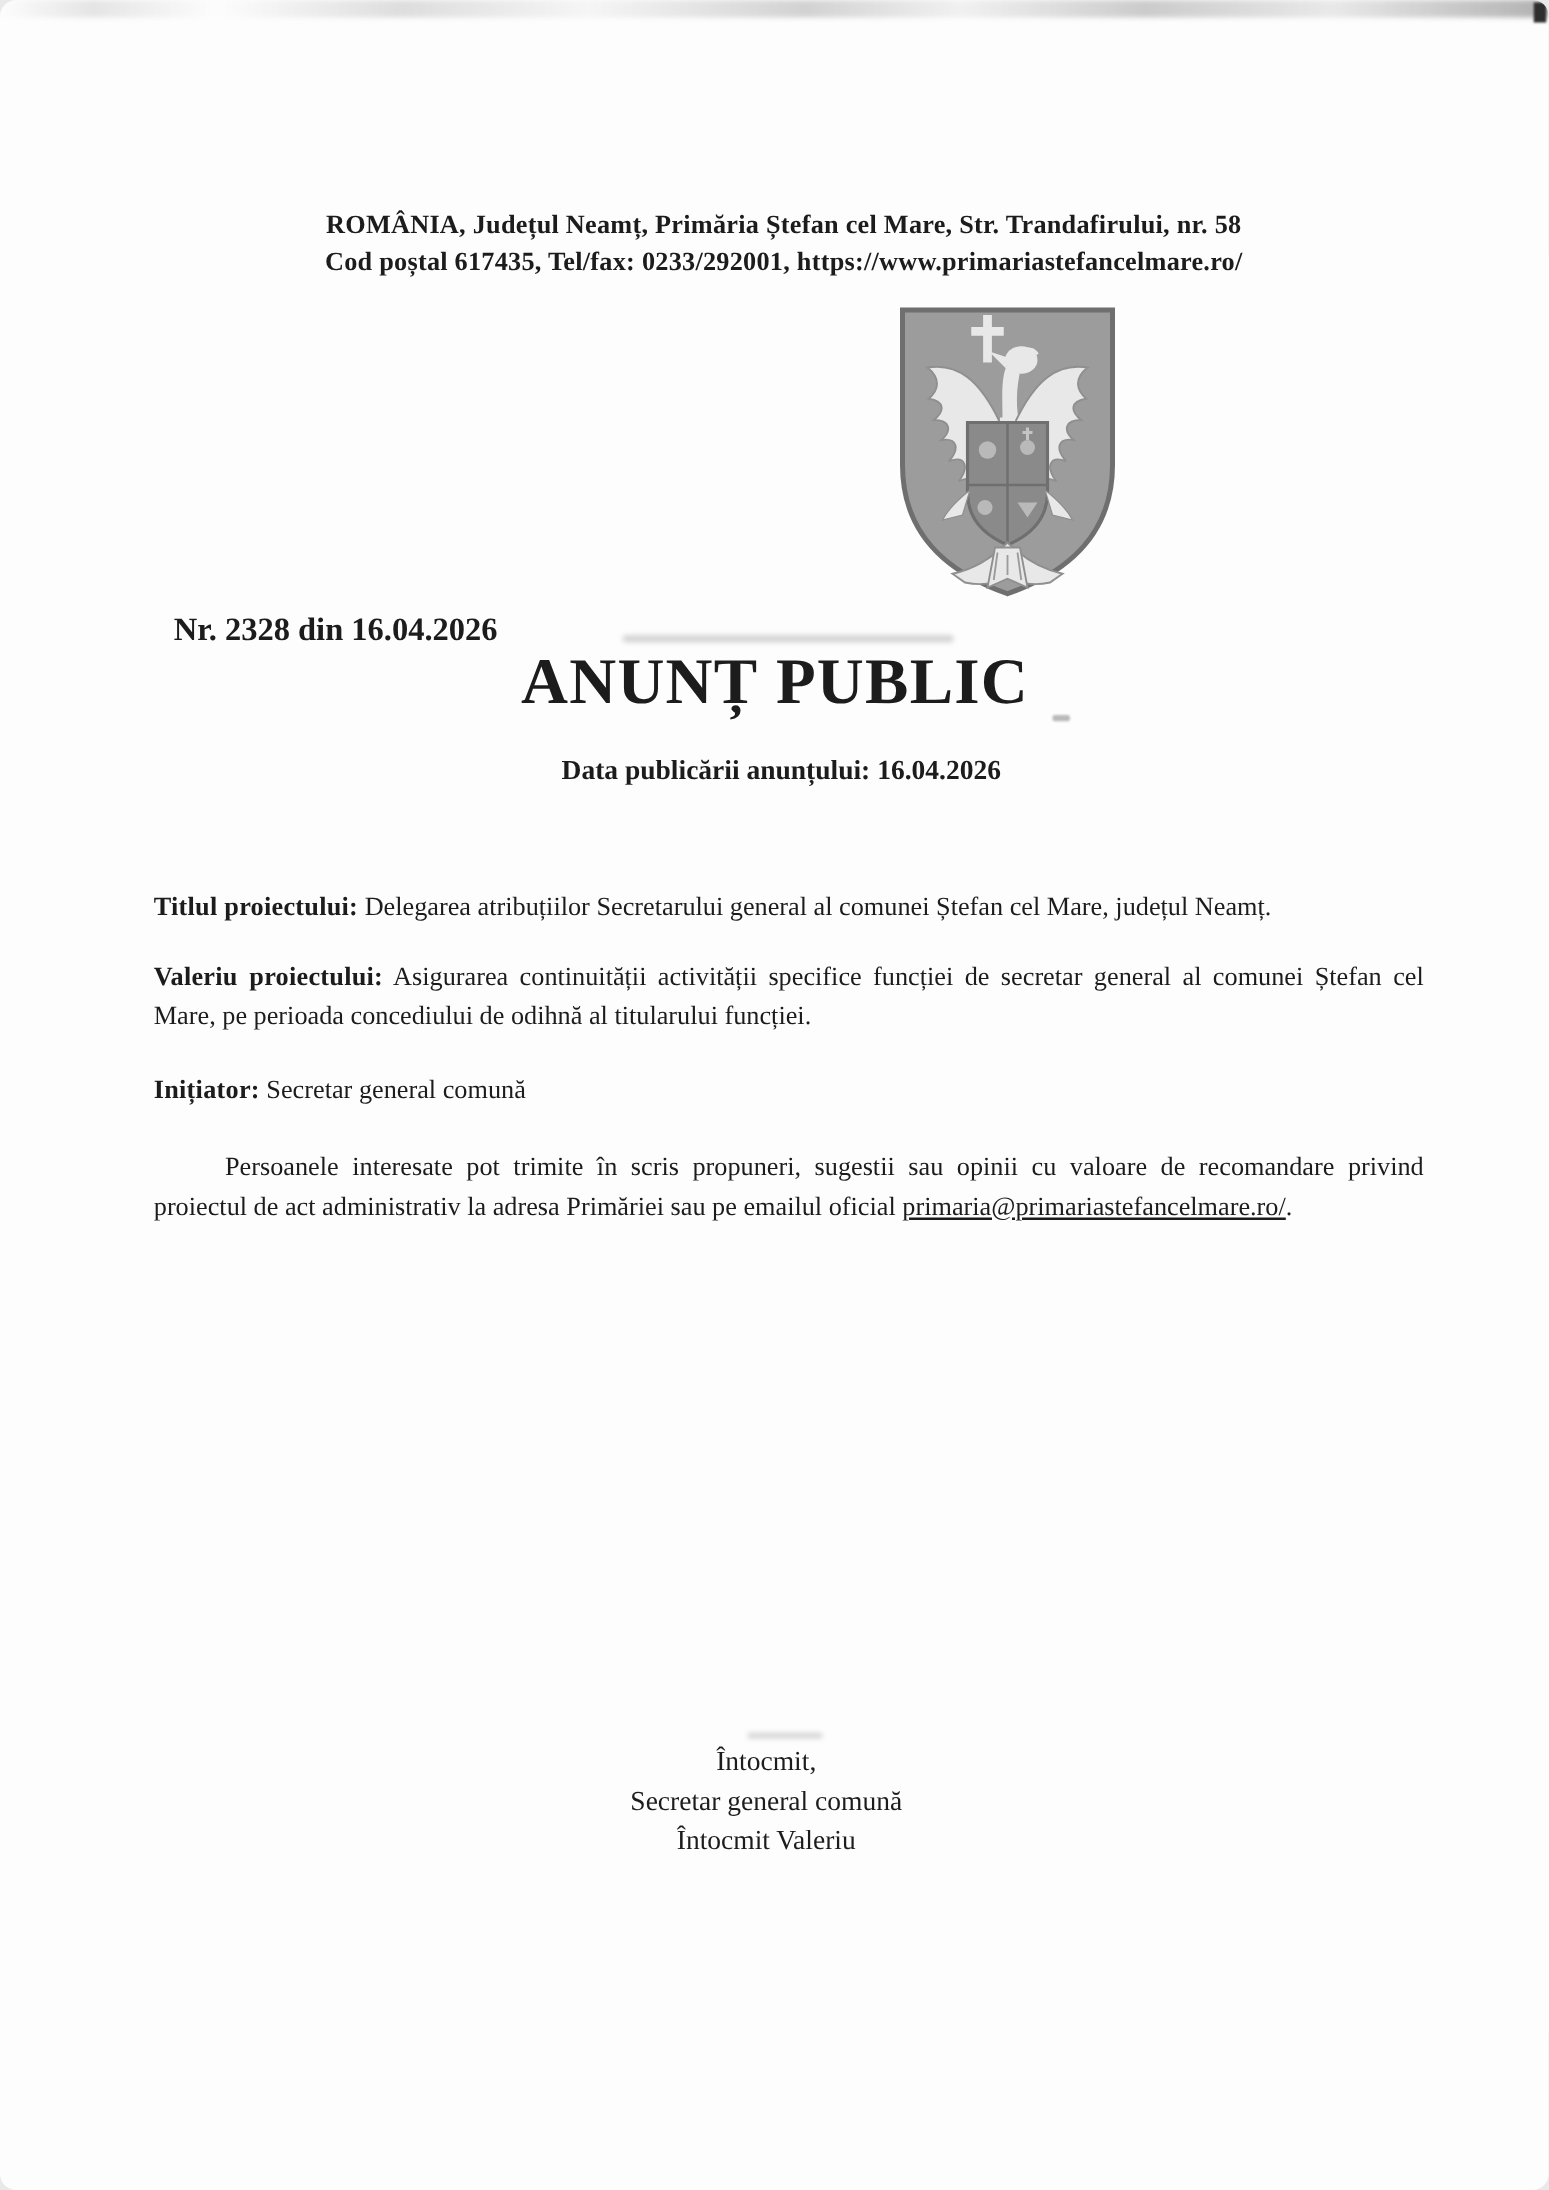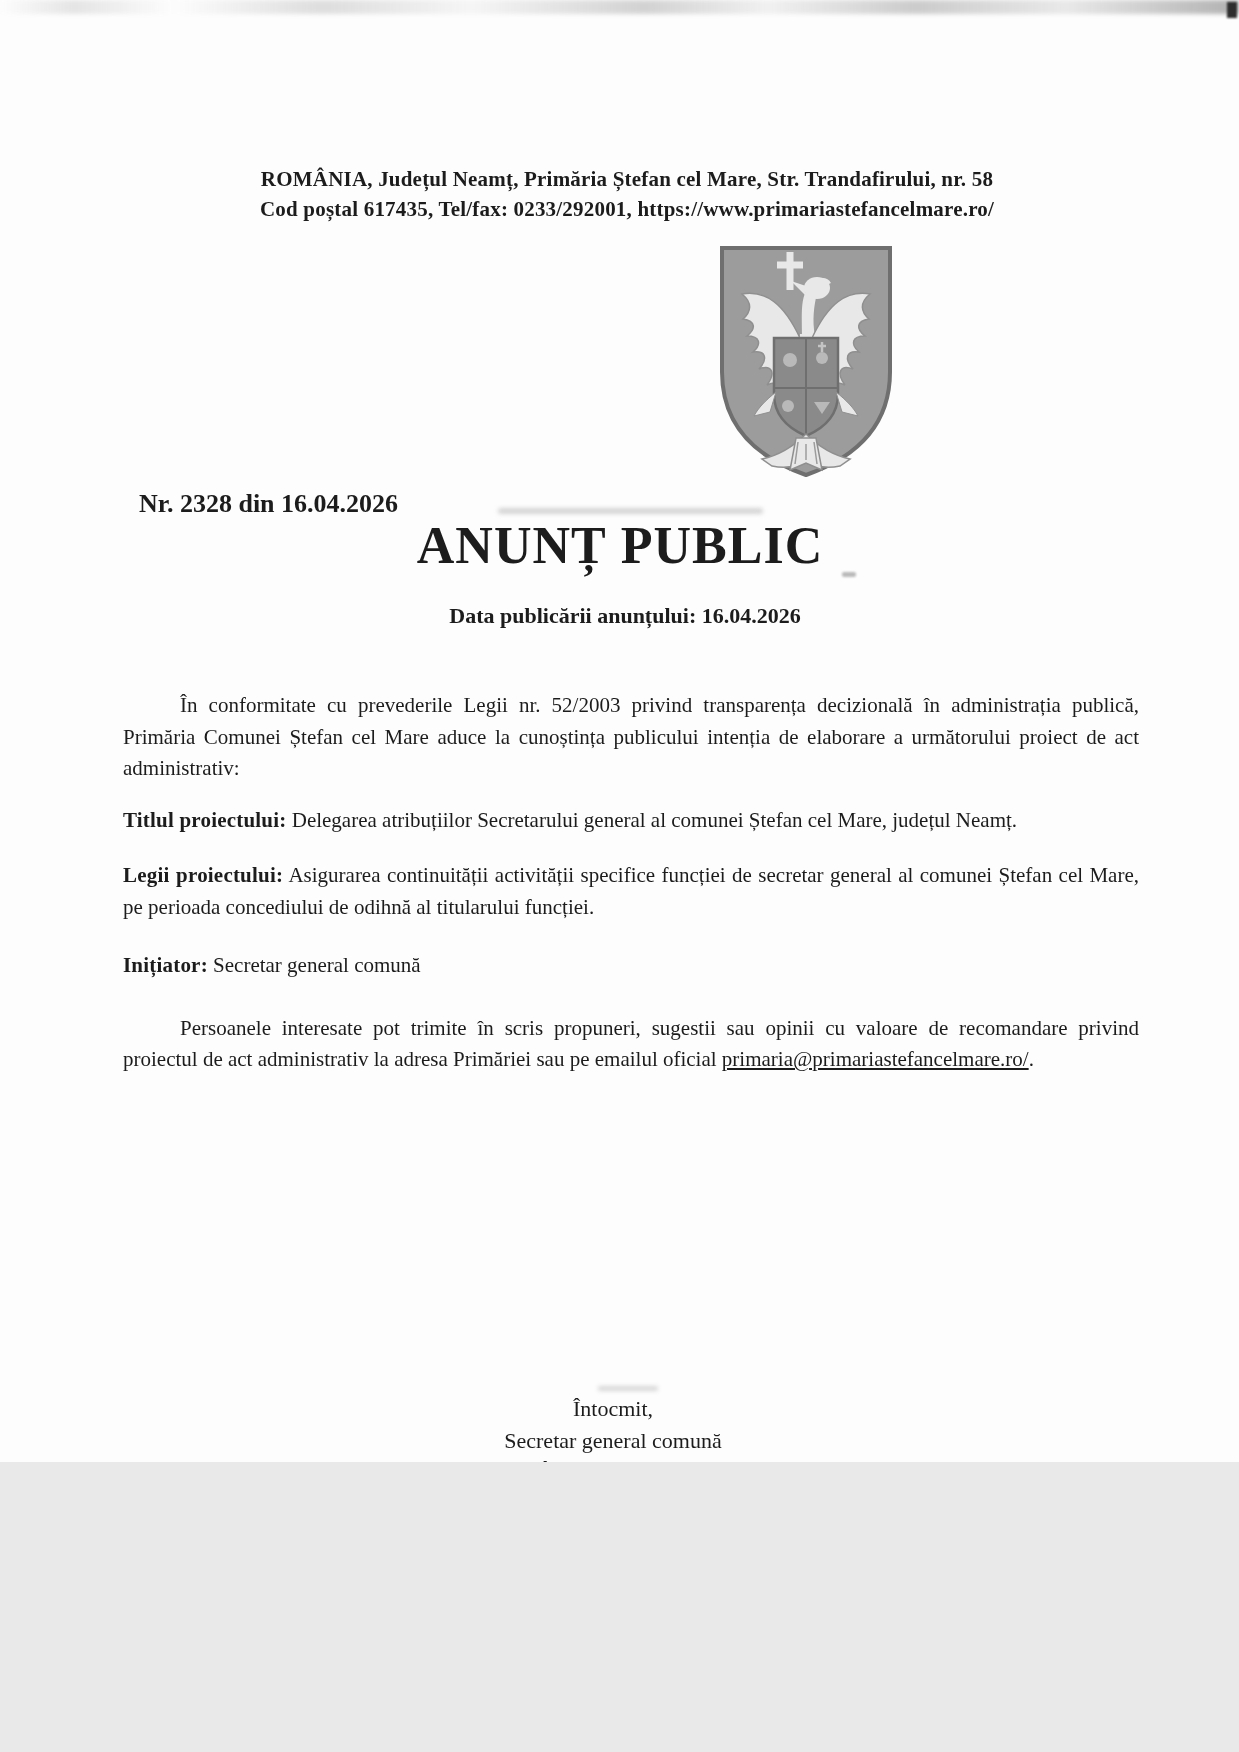--- a/index.html
+++ b/index.html
@@ -1,23 +1,24 @@
 <!DOCTYPE html>
 <html><head>
 <meta charset="utf-8">
 <style>
   html,body{margin:0;padding:0;background:#e9e9e9;}
   .page{
     position:relative;
-    width:1239px;height:1462px;
+    width:1239px;height:1752px;
     margin:0 auto;
     background:#fdfdfd;
     overflow:hidden;
     font-family:"Liberation Serif","DejaVu Serif",serif;
     color:#1c1c1c;
+    border-radius:13px;
   }
   
   .scan-smudge-top{
     position:absolute;left:0;top:0;width:1239px;height:14px;
     background:
       linear-gradient(90deg,
         rgba(120,120,120,0) 0%, rgba(120,120,120,.18) 6%, rgba(120,120,120,0) 14%,
         rgba(110,110,110,.22) 26%, rgba(110,110,110,.05) 38%,
         rgba(100,100,100,.28) 52%, rgba(100,100,100,.08) 62%,
         rgba(90,90,90,.30) 74%, rgba(90,90,90,.12) 86%,
@@ -135,25 +136,24 @@
   </div>
 
   <div class="reg-number">Nr. 2328 din 16.04.2026</div>
 
   <div class="doc-title">ANUNȚ PUBLIC</div>
 
   <div class="pub-date">Data publicării anunțului: 16.04.2026</div>
 
   <div class="body-text">
 
-    <p class="indent">În conformitate cu prevederile Legii nr. 52/2003 privind transparența decizională în administrația publică, Primăria Comunei Ștefan cel Mare aduce la cunoștința publicului intenția de elaborare a următorului proiect de act administrativ:</p>
 
     <p class="p-project-title"><b>Titlul proiectului:</b> <span>Delegarea atribuțiilor Secretarului general al comunei Ștefan cel Mare, județul Neamț.</span></p>
 
-    <p class="p-project-scope"><b>Legii proiectului:</b> <span>Asigurarea continuității activității specifice funcției de secretar general al comunei Ștefan cel Mare, pe perioada concediului de odihnă al titularului funcției.</span></p>
+    <p class="p-project-scope"><b>Valeriu proiectului:</b> <span>Asigurarea continuității activității specifice funcției de secretar general al comunei Ștefan cel Mare, pe perioada concediului de odihnă al titularului funcției.</span></p>
 
     <p class="p-initiator"><b>Inițiator:</b> <span>Secretar general comună</span></p>
 
     <p class="p-feedback indent"><span>Persoanele interesate pot trimite în scris propuneri, sugestii sau opinii cu valoare de recomandare privind proiectul de act administrativ la adresa Primăriei sau pe emailul oficial </span><span class="doc-link">primaria@primariastefancelmare.ro/</span><span>.</span></p>
 
 
   </div>
 
   <div class="signature">
     <div>Întocmit,</div>

